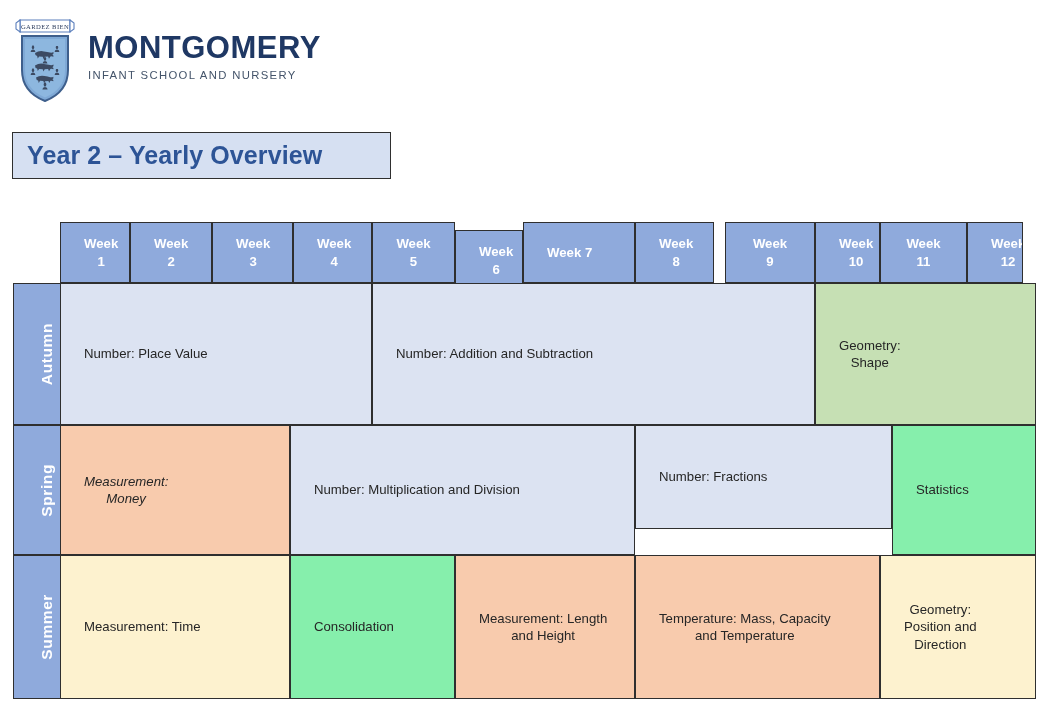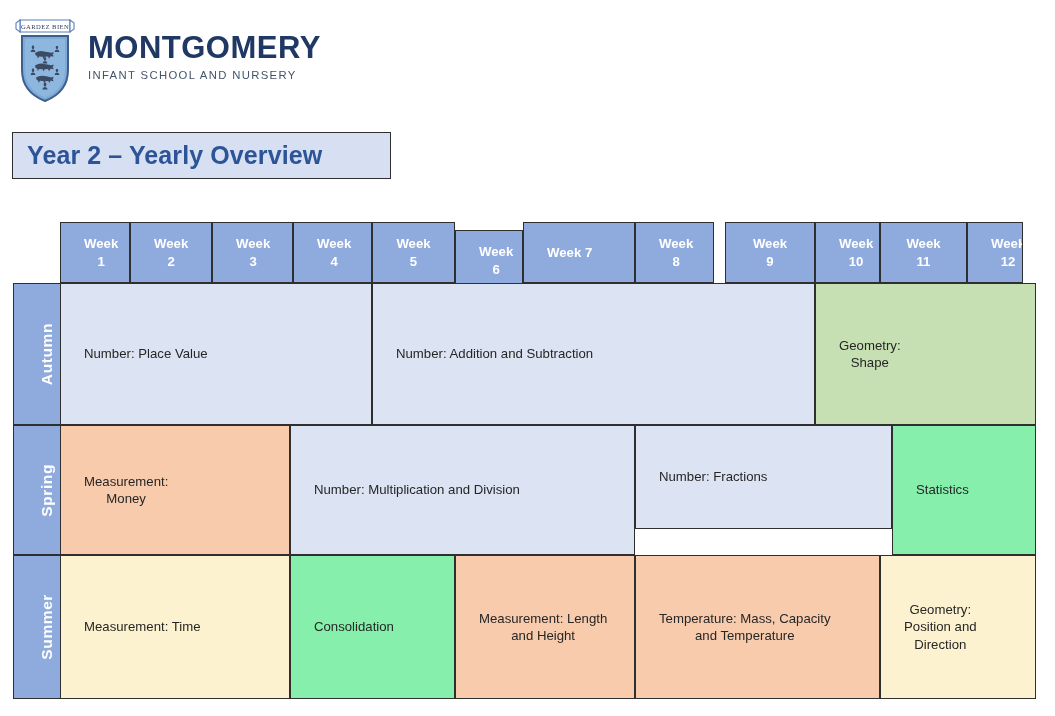--- a/index.html
+++ b/index.html
@@ -180,21 +180,21 @@
     <div class="cell c-blue" style="left:359px; top:61px; width:443px; height:142px;">
         <span>Number: Addition and Subtraction</span>
       </div>
     <div class="cell c-green" style="left:802px; top:61px; width:221px; height:142px;">
       <div>
         <div>Geometry:</div>
         <div>Shape</div>
       </div>
     </div>
 
-    <div class="cell c-peach" style="left:47px;  top:203px; width:230px; height:130px;">
+    <div class="cell c-peach" style="left:47px;  top:203px; width:230px; height:130px;font-style:italic;">
       <div>
         <div>Measurement:</div>
         <div>Money</div>
       </div>
     </div>
     <div class="cell c-blue" style="left:277px; top:203px; width:345px; height:130px;">
         <span>Number: Multiplication and Division</span>
       </div>
     <div class="cell c-blue" style="left:622px; top:203px; width:257px; height:104px;">
         <span>Number: Fractions</span>

